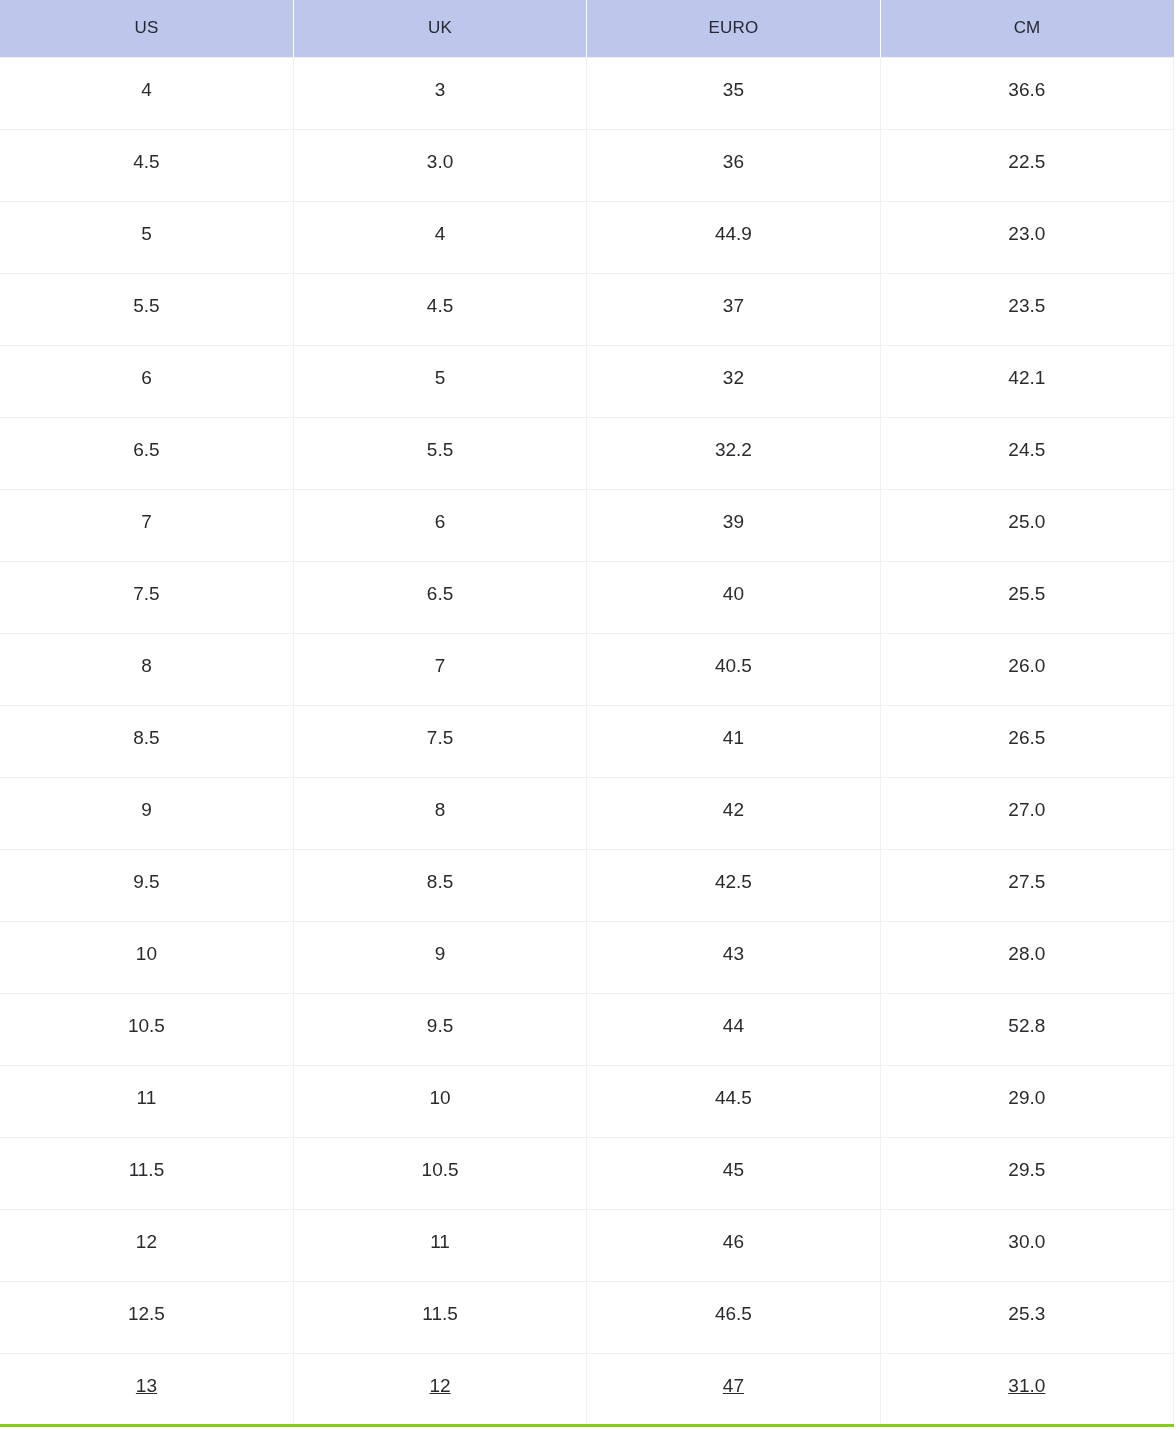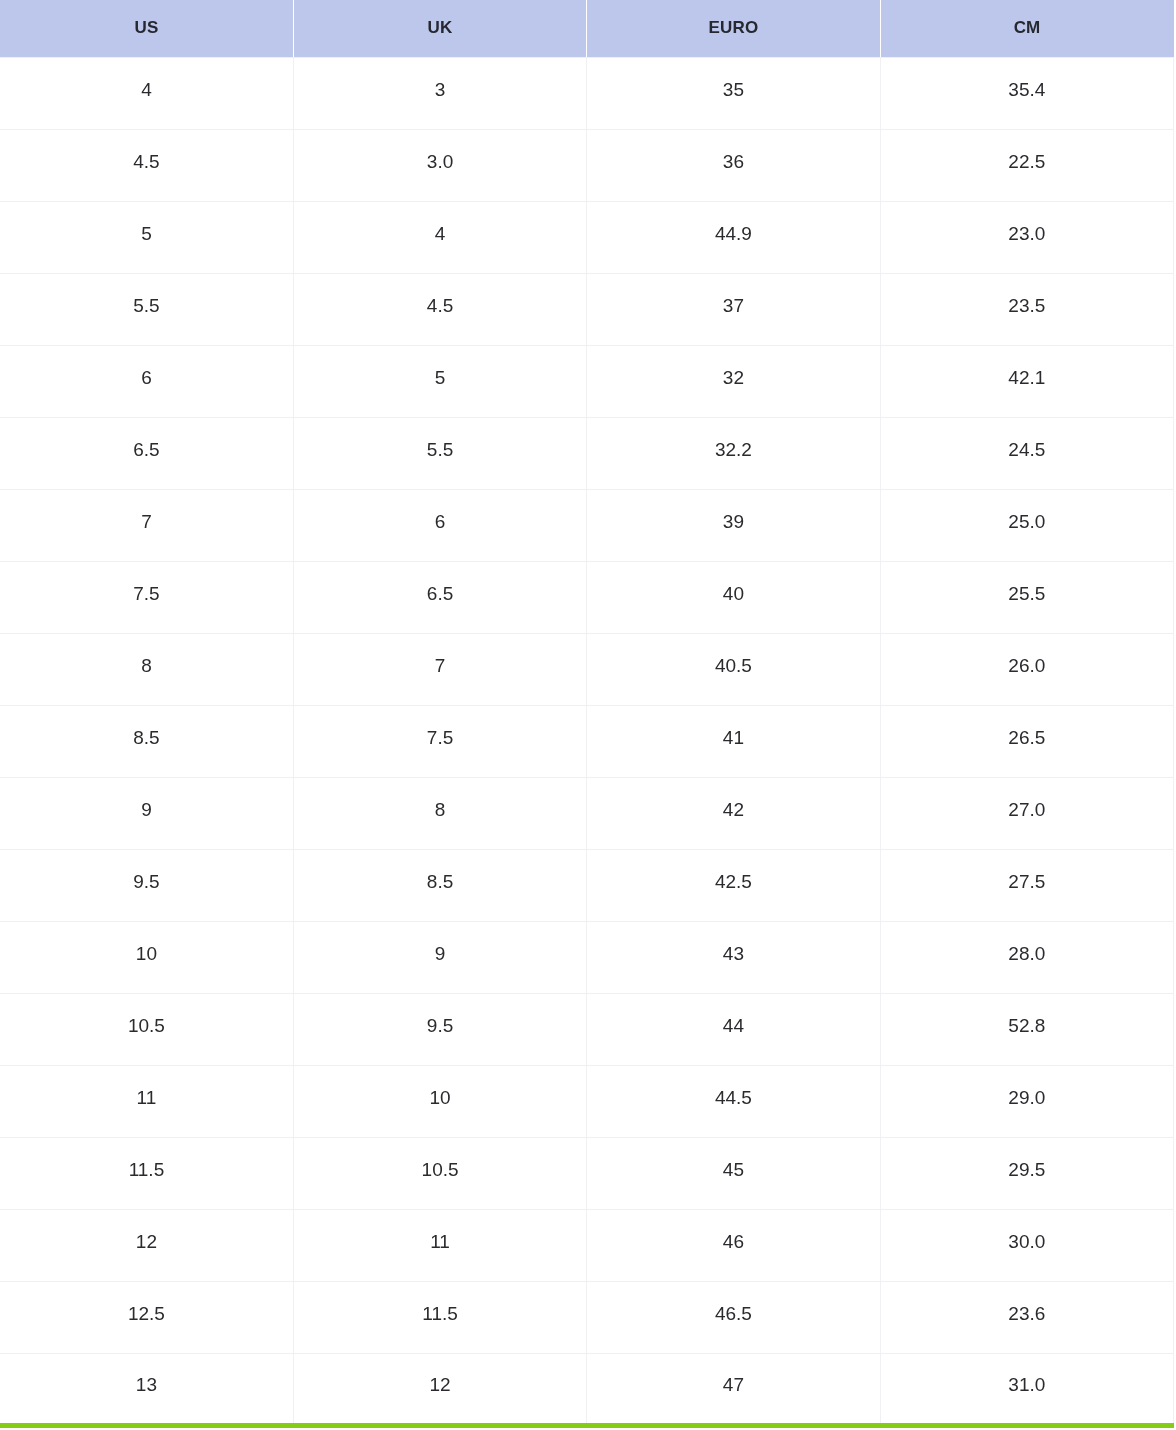--- a/index.html
+++ b/index.html
@@ -31,21 +31,21 @@
   }
 
   table.size-table col.col-cell {
     width: 25%;
   }
 
   thead th.size-head-cell {
     background: #bdc7eb;
     color: #262730;
     font-size: 17px;
-    font-weight: bold;
+    font-weight: normal;
     letter-spacing: 0.2px;
     text-align: center;
     vertical-align: middle;
     height: 57px;
     padding: 16px;
     border-right: 1px solid #ffffff;
     border-bottom: 1px solid #f0f0f3;
     box-sizing: border-box;
   }
   thead th.size-head-cell:last-child {
@@ -64,21 +64,22 @@
     border-right: 1px solid #f1f1f4;
     border-bottom: 1px solid #f0f0f2;
     background: #ffffff;
     box-sizing: border-box;
     line-height: 1;
   }
   tbody td.size-cell:last-child {
     border-right: 1px solid #f1f1f4;
   }
   tbody tr:last-child td.size-cell {
-    border-bottom: 5px solid #84cc16;
+    border-bottom: 3px solid #84cc16;
+    text-decoration: underline;
   }
 </style>
 </head>
 <body>
 
 <div class="size-table-wrap">
   <table class="size-table">
     <colgroup>
       <col class="col-cell">
       <col class="col-cell">
@@ -91,21 +92,21 @@
           <th class="size-head-cell">UK</th>
           <th class="size-head-cell">EURO</th>
           <th class="size-head-cell">CM</th>
         </tr>
     </thead>
     <tbody id="table-body">
         <tr>
           <td class="size-cell">4</td>
           <td class="size-cell">3</td>
           <td class="size-cell">35</td>
-          <td class="size-cell">35.4</td>
+          <td class="size-cell">36.6</td>
         </tr>
         <tr>
           <td class="size-cell">4.5</td>
           <td class="size-cell">3.0</td>
           <td class="size-cell">36</td>
           <td class="size-cell">22.5</td>
         </tr>
         <tr>
           <td class="size-cell">5</td>
           <td class="size-cell">4</td>
@@ -193,21 +194,21 @@
         <tr>
           <td class="size-cell">12</td>
           <td class="size-cell">11</td>
           <td class="size-cell">46</td>
           <td class="size-cell">30.0</td>
         </tr>
         <tr>
           <td class="size-cell">12.5</td>
           <td class="size-cell">11.5</td>
           <td class="size-cell">46.5</td>
-          <td class="size-cell">23.6</td>
+          <td class="size-cell">25.3</td>
         </tr>
         <tr>
           <td class="size-cell">13</td>
           <td class="size-cell">12</td>
           <td class="size-cell">47</td>
           <td class="size-cell">31.0</td>
         </tr>
       </tbody>
   </table>
 </div>

